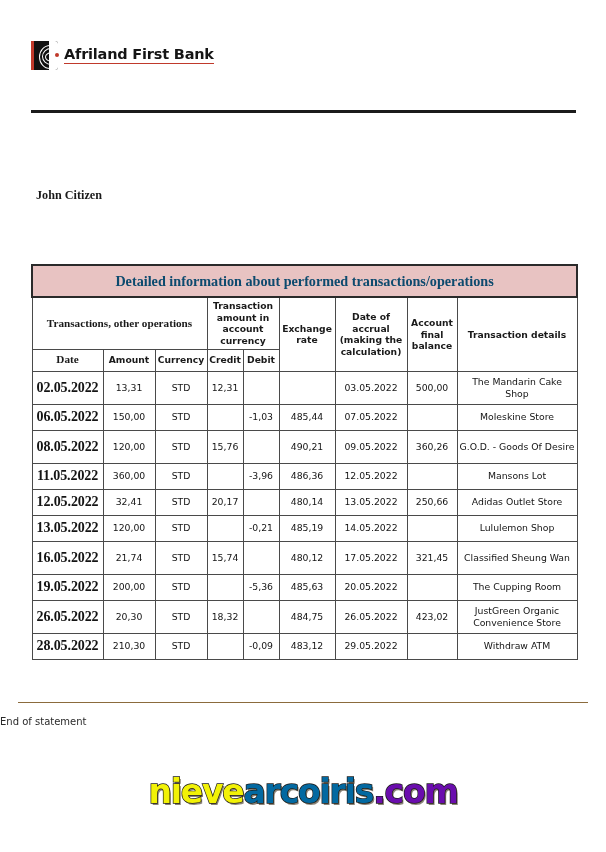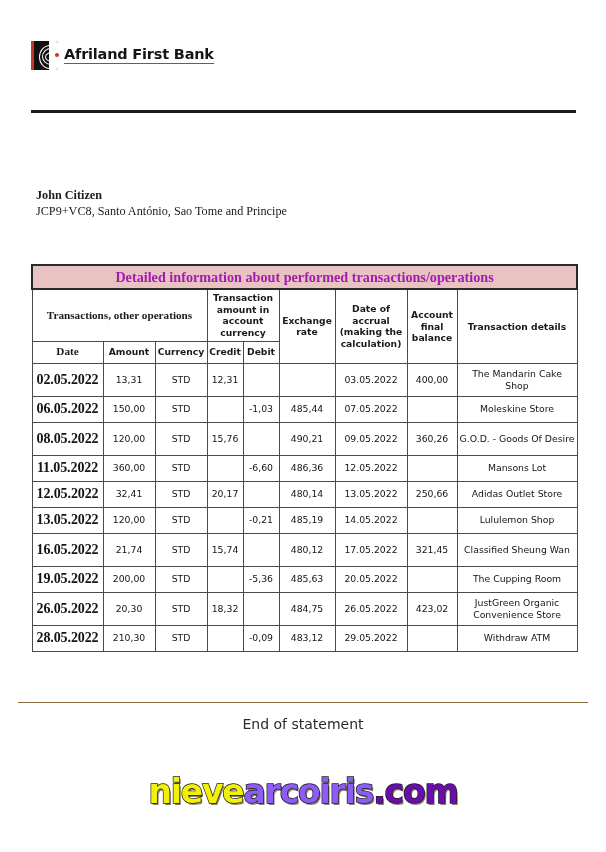--- a/index.html
+++ b/index.html
@@ -141,23 +141,23 @@
   .stmt-table td, .stmt-table th {
     border: 1px solid #4a4a4a;
     padding: 0;
     box-sizing: border-box;
   }
   .title-cell {
     background: #e8c3c2;
     text-align: center;
     font-weight: bold;
     font-size: 14.2px;
-    height: 24px;
+    height: 32px;
     border: 2px solid #2a2a2a !important;
-    color: #a21caf;
+    color: #0c4a6e;
   }
   .hdr {
     font-family: "DejaVu Sans", sans-serif;
     font-size: 9.2px;
     text-align: center;
     vertical-align: middle;
     line-height: 11.5px;
     color: #1a1a1a;
     padding: 2px 2px;
   }
@@ -205,23 +205,23 @@
     top: 702px;
     width: 570px;
     height: 1px;
     background: #8b6b3d;
   }
   .footer-text {
     position: absolute;
     left: 0;
     top: 716px;
     width: 606px;
-    text-align: center;
+    text-align: left;
     font-family: "DejaVu Sans", sans-serif;
-    font-size: 14px;
+    font-size: 10px;
     color: #2a2a2a;
   }
 
   
   .watermark {
     position: absolute;
     left: 0;
     top: 772px;
     width: 606px;
     text-align: center;
@@ -231,21 +231,21 @@
     letter-spacing: -1.2px;
     line-height: 40px;
     white-space: nowrap;
   }
   .watermark span {
     -webkit-text-stroke: 1.4px #1a1a1a;
     paint-order: stroke fill;
     text-shadow: 1.5px 1.5px 0 rgba(40,30,10,0.55);
   }
   .wm-a { color: #f2f207; }
-  .wm-b { color: #8b5cf6; }
+  .wm-b { color: #0369a1; }
   .wm-c { color: #6a0dad; }
 </style>
 </head>
 <body>
 
 <div class="page">
 
   <div class="brand">
     <div class="brand-mark">
       <div class="bar-left"></div>
@@ -261,21 +261,20 @@
       <div class="brand-text">Afriland First Bank</div>
       <div class="brand-underline"></div>
     </div>
   </div>
 
   <div class="rule-top"></div>
 
 
   <div class="client-block">
     <div class="client-name">John Citizen</div>
-    <div class="client-addr">JCP9+VC8, Santo António, Sao Tome and Principe</div>
   </div>
 
   <table class="stmt-table">
     <colgroup>
       <col class="w-date">
         <col class="w-amount">
         <col class="w-currency">
       <col class="w-credit">
         <col class="w-debit">
         <col class="w-rate">
@@ -305,21 +304,21 @@
     </thead>
     <tbody>
         <tr class="row-1">
           <td class="c-date">02.05.2022</td>
           <td>13,31</td>
           <td>STD</td>
           <td>12,31</td>
           <td></td>
           <td></td>
           <td>03.05.2022</td>
-          <td>400,00</td>
+          <td>500,00</td>
           <td>The Mandarin Cake Shop</td>
         </tr>
         <tr class="row-2">
           <td class="c-date">06.05.2022</td>
           <td>150,00</td>
           <td>STD</td>
           <td></td>
           <td>-1,03</td>
           <td>485,44</td>
           <td>07.05.2022</td>
@@ -335,21 +334,21 @@
           <td>490,21</td>
           <td>09.05.2022</td>
           <td>360,26</td>
           <td>G.O.D. - Goods Of Desire</td>
         </tr>
         <tr class="row-2">
           <td class="c-date">11.05.2022</td>
           <td>360,00</td>
           <td>STD</td>
           <td></td>
-          <td>-6,60</td>
+          <td>-3,96</td>
           <td>486,36</td>
           <td>12.05.2022</td>
           <td></td>
           <td>Mansons Lot</td>
         </tr>
         <tr class="row-2">
           <td class="c-date">12.05.2022</td>
           <td>32,41</td>
           <td>STD</td>
           <td>20,17</td>

